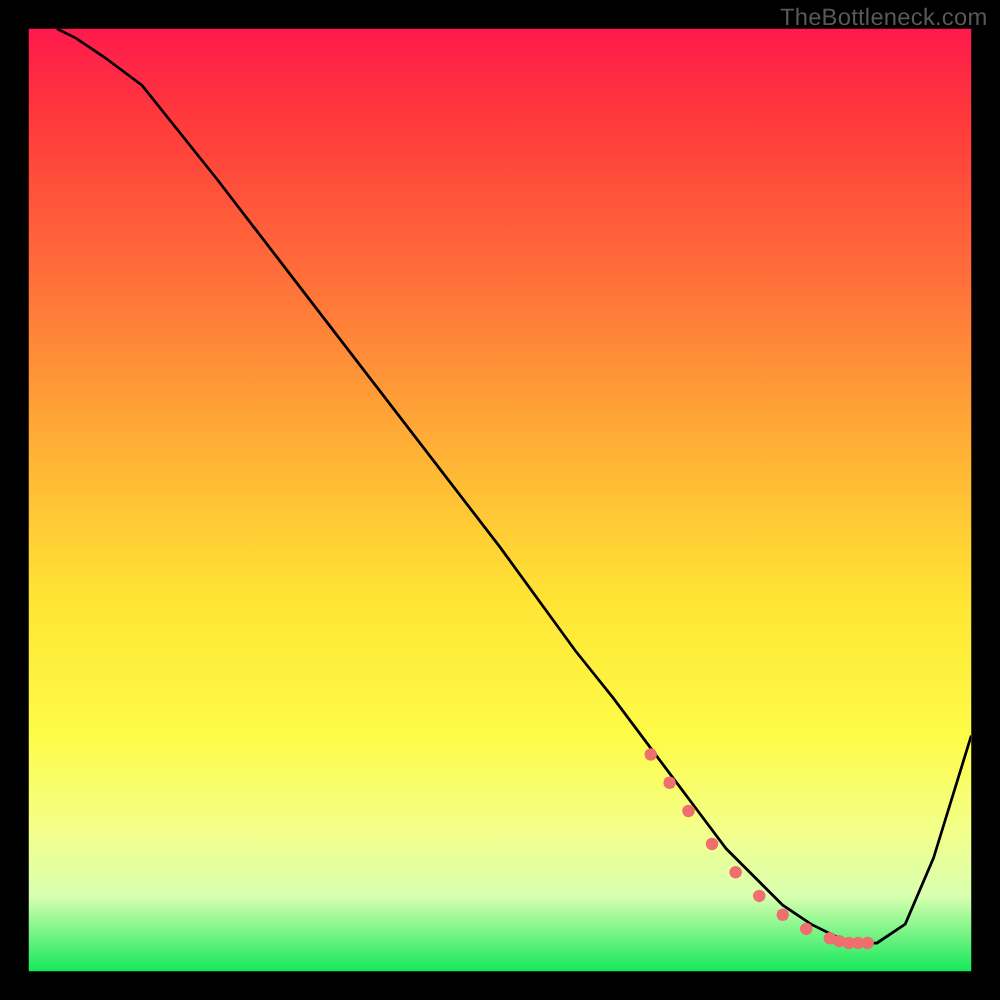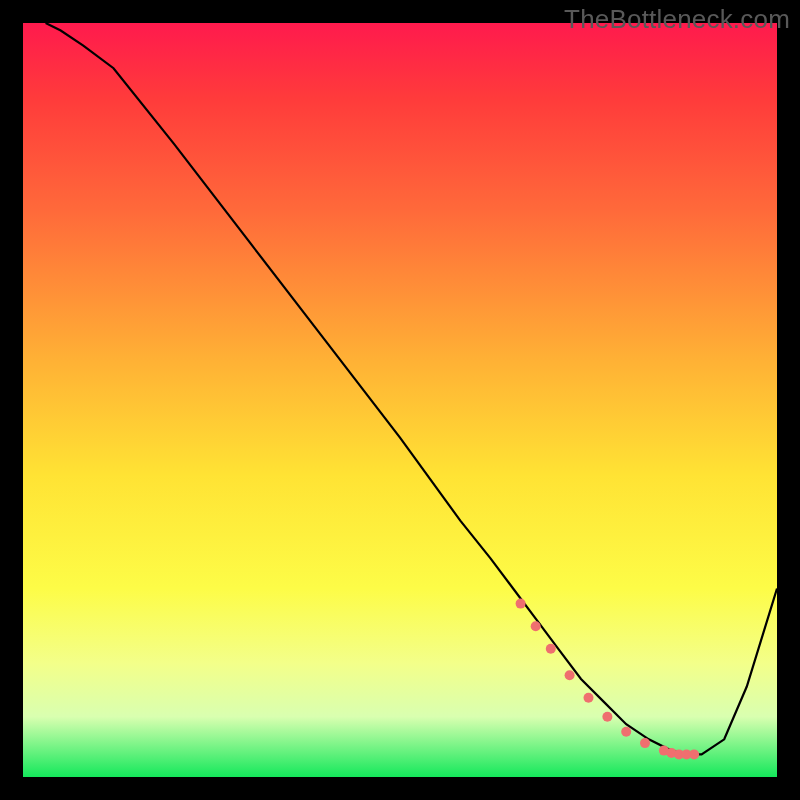--- a/index.html
+++ b/index.html
@@ -22,21 +22,21 @@
       #f3ff8a 85%,
       #d9ffb0 92%,
       #14e85b 100%);
   }
 
   .watermark {
     position: absolute;
     top: 4px;
     right: 10px;
     color: #595959;
-    font-size: 26px;
+    font-size: 19px;
     font-weight: 500;
     letter-spacing: 0.2px;
   }
 
   svg.curve {
     position: absolute;
     left: 0; top: 0;
     width: 754px; height: 754px;
     pointer-events: none;
   }

